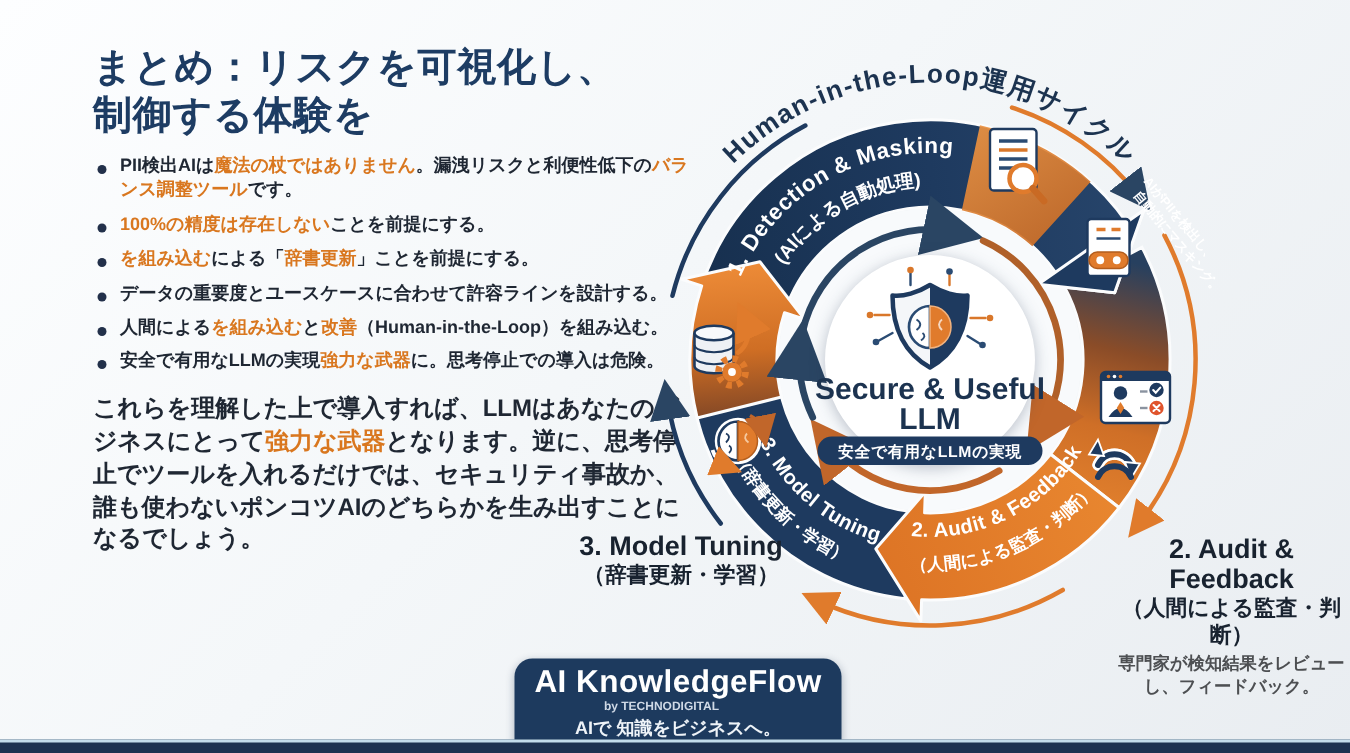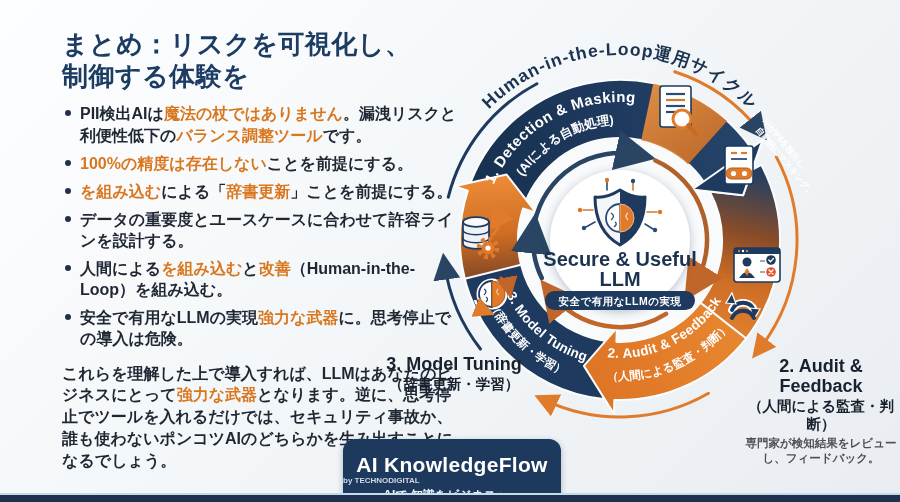--- a/index.html
+++ b/index.html
@@ -10,43 +10,43 @@
     position:relative; color:#1f2733;
   }
   
   .left-col { position:absolute; left:30px; top:28px; width:398px;margin-left:32px; }
   .page-title {
     color:#1d3c63; font-size:26px; font-weight:bold; line-height:1.24;
     letter-spacing:.5px; margin-bottom:11px;
   }
   ul.points { list-style:none; }
   ul.points li {
-    position:relative; padding-left:18px; font-size:16px; font-weight:bold;
+    position:relative; padding-left:18px; font-size:12px; font-weight:bold;
     line-height:1.32; margin-bottom:7px; color:#1f2733;
   }
   .dot { position:absolute; left:3px; top:7px; width:6px; height:6px;
     border-radius:50%; background:#22304a; }
   .hl { color:#d9771f; }
   .closing { margin-top:13px; font-size:16px; font-weight:bold; line-height:1.36; }
   
   .diagram-svg { position:absolute; left:410px; top:25px; width:470px; height:420px; }
   .step-label { position:absolute; text-align:center; }
   .step-label .lt { font-size:18px; font-weight:bold; color:#18222f; line-height:1.1; }
   .step-label .ls { font-size:14.5px; font-weight:bold; color:#18222f; line-height:1.25; }
   .step-label .ld { font-size:11.5px; font-weight:bold; color:#4d4f52; line-height:1.3; margin-top:3px; }
   #label-step3 { left:368px; top:355px; width:172px; }
   #label-step2 { left:736px; top:357px; width:170px; }
   
   .logo-box {
     position:absolute; left:343px; top:439px; width:218px; height:56px;
     background:#1d3a5e; border-radius:12px 12px 0 0; color:#fff;
     box-shadow:0 2px 6px rgba(20,40,70,.3); text-align:center;
   }
-  .logo-title { font-size:21px; font-weight:bold; letter-spacing:.3px; margin-top:15px; line-height:1; }
-  .logo-by { font-size:8px; font-weight:bold; color:#cfd9e6; text-align:left; padding-right:22px; margin-top:1px; }
+  .logo-title { font-size:21px; font-weight:bold; letter-spacing:.3px; margin-top:5px; line-height:1; }
+  .logo-by { font-size:8px; font-weight:bold; color:#cfd9e6; text-align:center; padding-right:22px; margin-top:1px; }
   .logo-tag { font-size:12px; font-weight:bold; color:#eef3f8; margin-top:2px; }
   .bottom-bar {
     position:absolute; left:0; bottom:0; width:900px; height:9px;
     background:#1c3250; border-top:2px solid #c2dcea;
   }
 </style>
 </head>
 <body>
 
 <div class="left-col">

